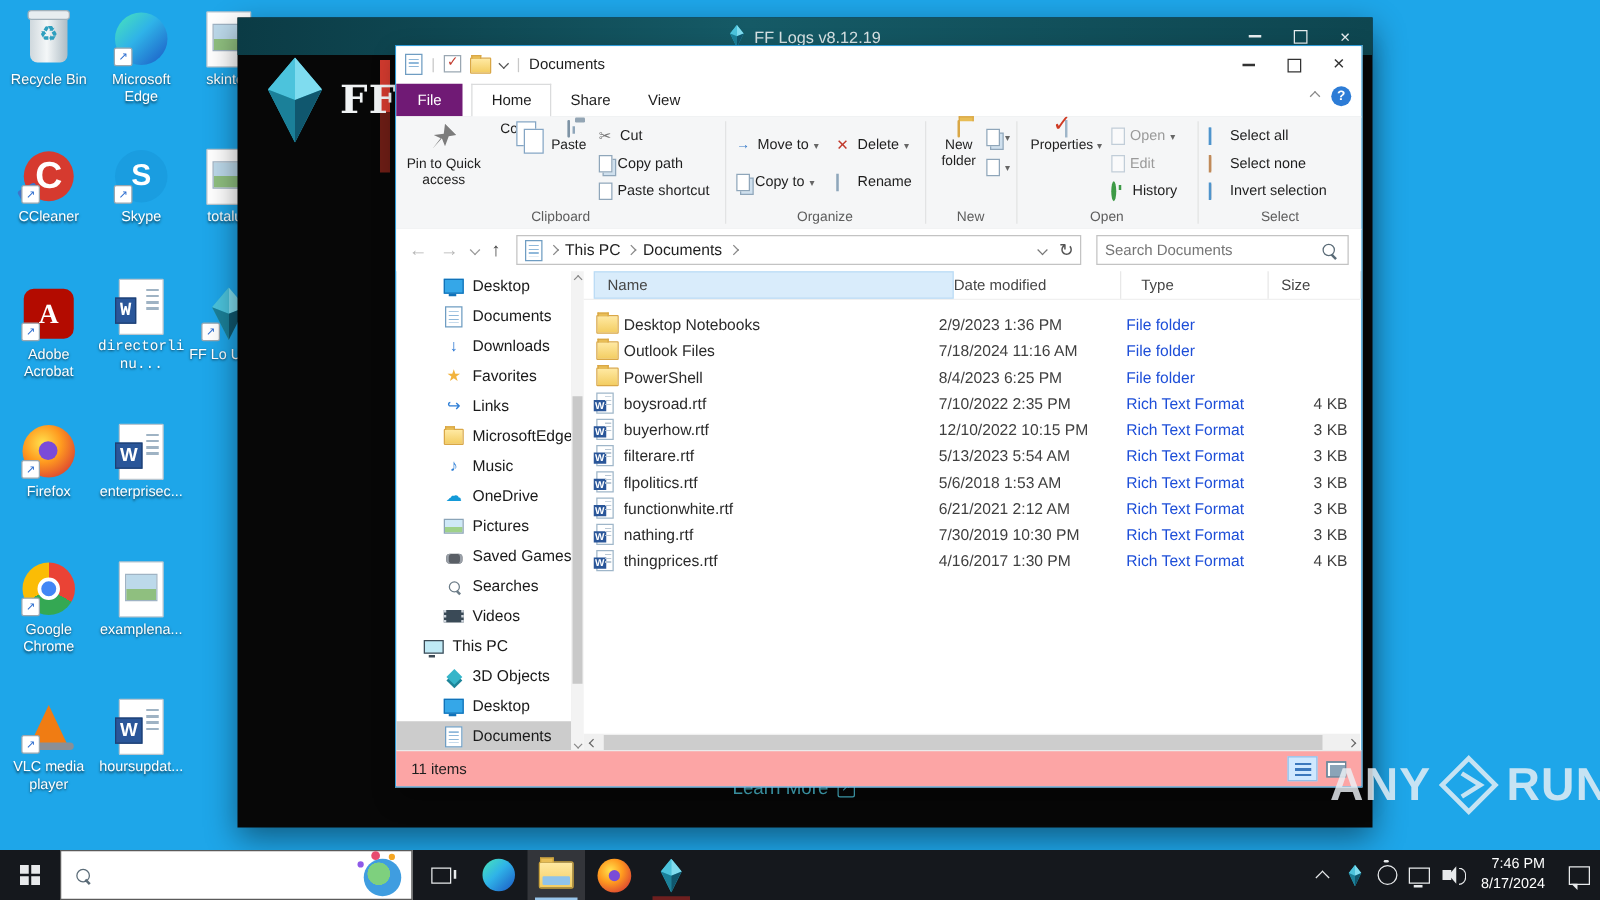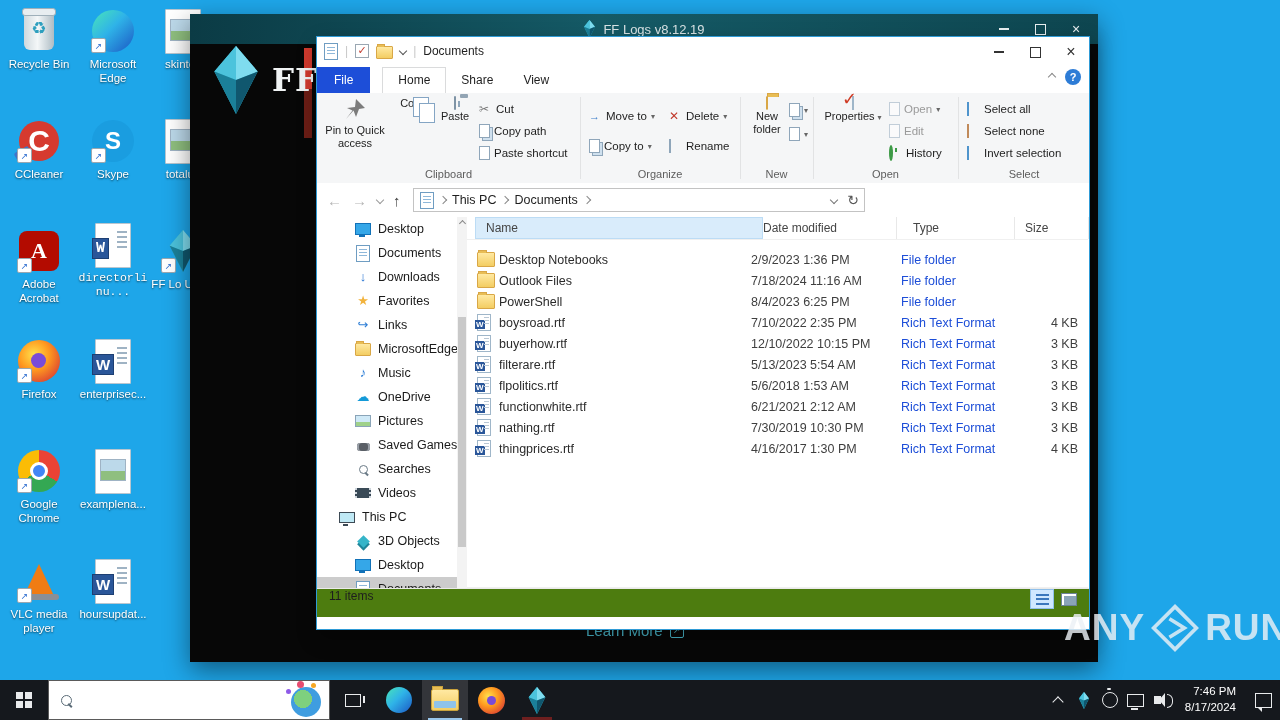--- a/index.html
+++ b/index.html
@@ -57,21 +57,21 @@
   .q-check{width:12px;height:12px;border:1px solid #9aa7b2;background:#fff;color:#c23b2e;font-size:11px;line-height:11px;text-align:center;font-weight:bold;}
   .i-folder-s{width:15px;height:11px;background:linear-gradient(#ffe9a2,#f3cd62);border:1px solid #d9a746;border-radius:1px;position:relative;margin-top:3px;}
   .i-folder-s::before{content:"";position:absolute;top:-3px;left:0;width:6px;height:2px;background:#e8bd55;border:1px solid #d9a746;border-bottom:none;}
   .chv{display:inline-block;width:5px;height:5px;border-right:1.4px solid #555;border-bottom:1.4px solid #555;}
   .chv.d{transform:rotate(45deg);} .chv.u{transform:rotate(-135deg);} .chv.r{transform:rotate(-45deg);} .chv.l{transform:rotate(135deg);}
   #ex-caption{position:absolute;right:0;top:0;display:flex;}
   #ex-caption .capbtn{color:#333;}
   
   #ex-tabs{position:absolute;left:0;top:28px;right:0;height:28px;background:#fff;border-bottom:1px solid #dadbdc;display:flex;align-items:flex-end;}
   .tab{padding:5px 15px 6px 15px;font-size:12px;}
-  .tab.file{background:#1d4ed8;color:#fff;margin-right:12px;padding:6px 17px;}
+  .tab.file{background:#701a75;color:#fff;margin-right:7px;padding:6px 17px;}
   .tab.active{border:1px solid #dadbdc;border-bottom:1px solid #fff;background:#fff;margin-bottom:-1px;}
   #tabs-right{position:absolute;right:8px;top:32px;display:flex;gap:10px;align-items:center;}
   .help-q{width:16px;height:16px;border-radius:50%;background:#2d7cd6;color:#fff;font-size:11px;font-weight:bold;text-align:center;line-height:16px;}
   
   #ribbon{position:absolute;left:0;top:56px;right:0;height:90px;background:#f5f6f7;border-bottom:1px solid #dadbdc;}
   .rdiv{position:absolute;top:4px;bottom:4px;width:1px;background:#e2e3e4;}
   .glabel{position:absolute;bottom:3px;font-size:11px;color:#5d5d5d;text-align:center;}
   .rlarge{position:absolute;top:4px;text-align:center;font-size:11px;color:#1e1e1e;line-height:1.2;}
   .rsmall{position:absolute;display:flex;align-items:center;gap:4px;font-size:11.5px;color:#1e1e1e;height:18px;}
   .rsmall.dis{color:#9a9a9a;}
@@ -158,21 +158,21 @@
   .fico.rtf,.fico.accdb{width:12px;height:15px;background:#fff;border:1px solid #9fb6c9;position:relative;}
   .fico.rtf::before{content:"W";position:absolute;left:-3px;bottom:1px;background:#2a5699;color:#fff;font-size:8px;font-weight:bold;padding:0 1px;line-height:9px;}
   .fico.rtf::after,.fico.accdb::after{content:"";position:absolute;right:1px;top:2px;width:5px;height:8px;background:repeating-linear-gradient(#b9c7d4 0 1px,transparent 1px 3px);}
   .fico.accdb::before{content:"A";position:absolute;left:-3px;bottom:1px;background:#a4373a;color:#fff;font-size:8px;font-weight:bold;padding:0 2px;line-height:9px;}
   
   #hscroll{position:absolute;left:150px;right:1px;bottom:28px;height:14px;background:#f0f0f0;}
   #hscroll .thumb{position:absolute;left:16px;right:30px;top:1px;bottom:1px;background:#cdcdcd;}
   .hs-arr{position:absolute;top:0;bottom:0;width:14px;display:flex;align-items:center;justify-content:center;}
   .hs-arr .chv{width:4px;height:4px;border-color:#666;}
   
-  #statusbar{position:absolute;left:0;right:0;bottom:12px;height:28px;border-top:1px solid #eaeaea;background:#4d7c0f;display:flex;}
+  #statusbar{position:absolute;left:0;right:0;bottom:0;height:28px;border-top:1px solid #eaeaea;background:#fca5a5;display:flex;align-items:center;}
   #status-text{margin-left:12px;font-size:12px;color:#1e1e1e;}
   #view-toggles{position:absolute;right:8px;display:flex;gap:3px;}
   .vbtn{width:22px;height:18px;display:flex;align-items:center;justify-content:center;border:1px solid transparent;}
   .vbtn.active{background:#cfe8ff;border-color:#90c0ea;}
   .v-details{width:13px;height:11px;background:repeating-linear-gradient(#3b78bd 0 2px,transparent 2px 4.5px);}
   .v-thumbs{width:14px;height:11px;background:#8aa4b8;border:1px solid #6b8396;box-shadow:inset 2px 2px 0 #fff;}
   
   #watermark{left:1064px;top:602px;display:flex;align-items:center;gap:4px;z-index:60;color:rgba(235,240,245,.82);font-weight:bold;font-size:37px;letter-spacing:1px;pointer-events:none;}
   
   #taskbar{position:absolute;left:0;right:0;bottom:0;height:40px;background:#15181d;z-index:50;display:flex;align-items:stretch;}
@@ -510,20 +510,24 @@
       <span class="csep chv r" style="border-color:#888"></span>
       <span class="crumb">This PC</span>
       <span class="csep chv r" style="border-color:#888"></span>
       <span class="crumb">Documents</span>
       <span class="csep chv r" style="border-color:#888"></span>
       <span id="addr-right">
         <span class="chv d" style="border-color:#777"></span>
         <span class="refresh">↻</span>
       </span>
     </div>
+    <div id="search-box">
+      <input placeholder="Search Documents" style="">
+      <span class="mag"></span>
+    </div>
   </div>
 
   <div id="navpane">
       <div class="nav-item" style="padding-left: 38px;">
     <span class="tico">
           <span class="i-mon"></span>
         </span>
     <span class="lbl">Desktop</span>
   </div>
       <div class="nav-item" style="padding-left: 38px;">

